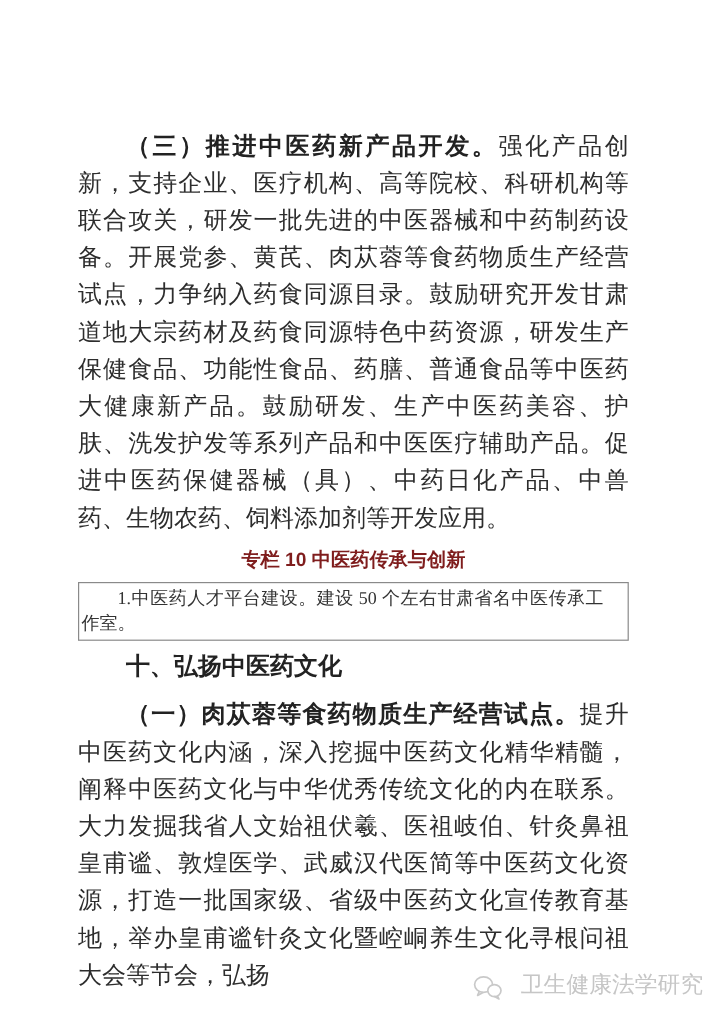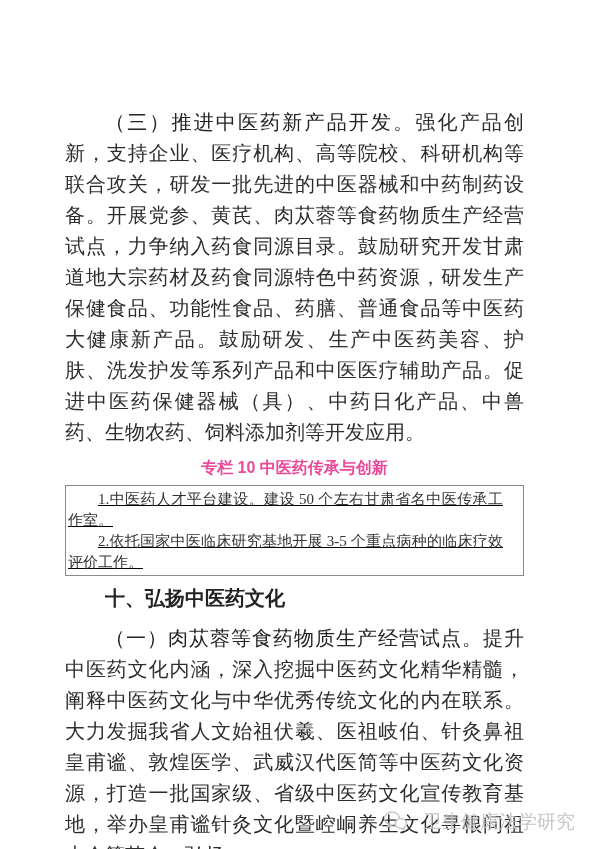--- a/index.html
+++ b/index.html
@@ -17,35 +17,34 @@
     width:459px;
   }
   .para {
     margin:0;
     font-size:20px;
     line-height:31px;
     color:#2d2d2d;
     text-align:justify;
     text-indent:2em;
   }
-  .para .lead { font-weight:normal; color:#222222; }
+  .para .lead { font-weight:bold; color:#222222; }
   .box-title {
     margin:9px 0 0 0;
     text-align:center;
     font-family:"Liberation Sans","DejaVu Sans",sans-serif;
     font-weight:bold;
     font-size:16px;
     line-height:22px;
-    color:#ec4899;
+    color:#7f1d1d;
   }
   .column-box {
     margin-top:6px;
     border:1.5px solid #8a8a8a;
     padding:3px 20px 2px 2px;
-    text-decoration:underline;
   }
   .column-box p {
     margin:0;
     font-size:15px;
     line-height:21px;
     color:#333333;
     text-align:justify;
     text-indent:2em;
   }
   .section-heading {
@@ -53,23 +52,23 @@
     font-family:"Liberation Sans","DejaVu Sans",sans-serif;
     font-weight:bold;
     font-size:20px;
     line-height:26px;
     color:#222222;
     text-indent:2em;
   }
   .para2 { margin-top:2px; }
   .watermark {
     position:absolute;
-    top:810px; right:25px;
+    top:810px; right:14px;
     display:flex;
-    align-items:flex-start;
+    align-items:flex-end;
     gap:15px;
     color:#c6c6c6;
     font-family:"Liberation Sans","DejaVu Sans",sans-serif;
     font-size:19px;
     line-height:24px;
     user-select:none;
   }
   .watermark svg { display:block; }
 </style>
 </head>
@@ -80,21 +79,20 @@
   <div class="content">
 
     <p class="para">
       <span class="lead">（三）推进中医药新产品开发。</span><span>强化产品创新，支持企业、医疗机构、高等院校、科研机构等联合攻关，研发一批先进的中医器械和中药制药设备。开展党参、黄芪、肉苁蓉等食药物质生产经营试点，力争纳入药食同源目录。鼓励研究开发甘肃道地大宗药材及药食同源特色中药资源，研发生产保健食品、功能性食品、药膳、普通食品等中医药大健康新产品。鼓励研发、生产中医药美容、护肤、洗发护发等系列产品和中医医疗辅助产品。促进中医药保健器械（具）、中药日化产品、中兽药、生物农药、饲料添加剂等开发应用。</span>
     </p>
 
     <div class="box-title">专栏 10 中医药传承与创新</div>
 
     <div class="column-box">
       <p>1.中医药人才平台建设。建设 50 个左右甘肃省名中医传承工作室。</p>
-      <p>2.依托国家中医临床研究基地开展 3-5 个重点病种的临床疗效评价工作。</p>
     </div>
 
     <h2 class="section-heading">十、弘扬中医药文化</h2>
 
     <p class="para para2">
       <span class="lead">（一）肉苁蓉等食药物质生产经营试点。</span><span>提升中医药文化内涵，深入挖掘中医药文化精华精髓，阐释中医药文化与中华优秀传统文化的内在联系。大力发掘我省人文始祖伏羲、医祖岐伯、针灸鼻祖皇甫谧、敦煌医学、武威汉代医简等中医药文化资源，打造一批国家级、省级中医药文化宣传教育基地，举办皇甫谧针灸文化暨崆峒养生文化寻根问祖大会等节会，弘扬</span>
     </p>
 
   </div>
 

